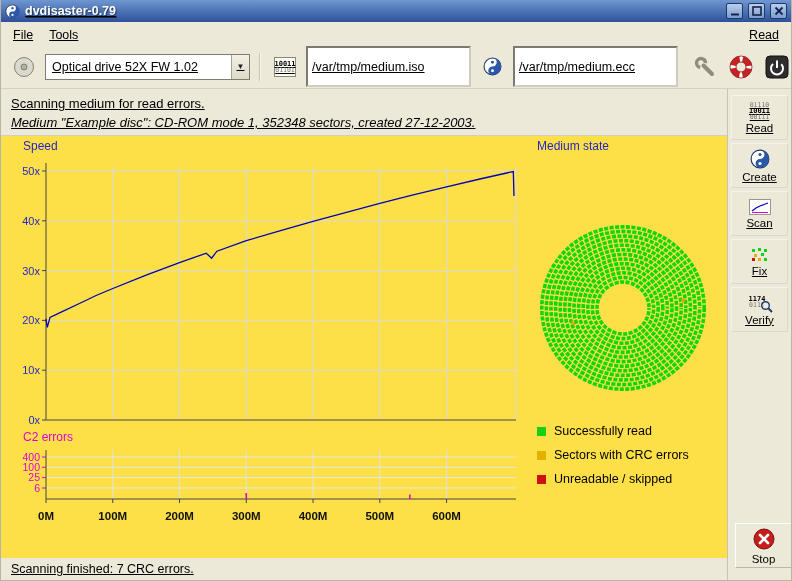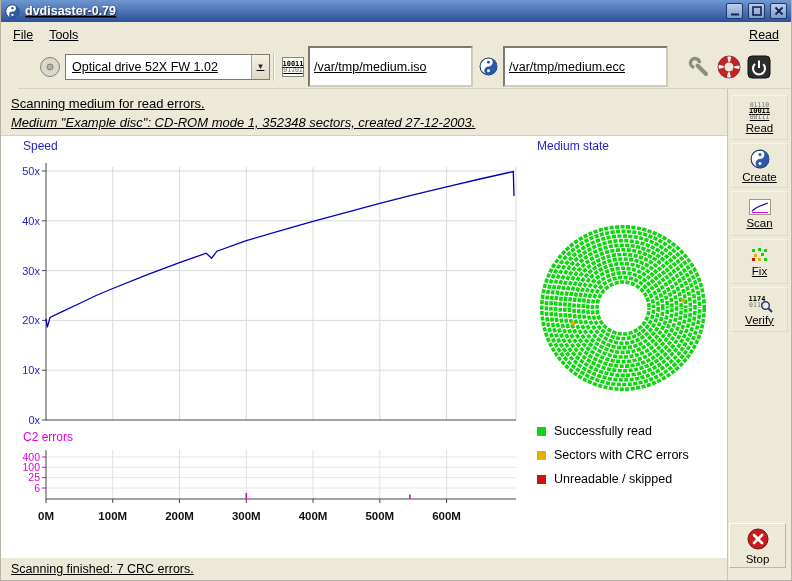--- a/index.html
+++ b/index.html
@@ -11,53 +11,53 @@
   .titlebar{height:22px;background:linear-gradient(#6f97d0,#2d519a);display:flex;align-items:center;padding:0 4px;gap:5px;flex:none;}
   .titlebar .title{color:#fff;font-weight:bold;font-size:12.5px;text-shadow:1px 1px 1px rgba(0,0,0,.55);flex:1;}
   .winbtn{width:17px;height:16px;border:1px solid #1c3a68;border-radius:2px;background:linear-gradient(#bccfeb,#7b9cce);padding:0;display:flex;align-items:center;justify-content:center;}
 
   
   .menubar{height:23px;display:flex;align-items:flex-end;padding:0 4px;font-size:12.5px;flex:none;}
   .menu-item{padding:3px 8px;}
   .menu-spacer{flex:1;}
 
   
-  .toolbar{height:44px;display:flex;align-items:center;padding:0 17px;border-bottom:1px solid #d6d2c2;flex:none;margin-left:17px;}
+  .toolbar{height:44px;display:flex;align-items:center;padding:0 8px;gap:6px;border-bottom:1px solid #d6d2c2;flex:none;}
   .tool-icon-btn{background:transparent;border:1px solid transparent;width:30px;height:32px;display:flex;align-items:center;justify-content:center;padding:0;flex:none;}
   .combo{width:205px;height:26px;border:1px solid #7f7d72;background:#fff;display:flex;align-items:center;font-size:12.5px;flex:none;}
   .combo-text{flex:1;padding:0 6px;white-space:nowrap;overflow:hidden;}
   .combo-arrow{width:18px;height:24px;background:linear-gradient(#f4f1e4,#ddd9c8);border-left:1px solid #a7a494;display:flex;align-items:center;justify-content:center;font-size:8px;color:#222;}
   .tb-sep{width:2px;height:28px;border-left:1px solid #c6c3b4;border-right:1px solid #fbf9f0;margin:0 3px;flex:none;}
   .tb-input{width:165px;height:41px;border:2px inset #cfccbc;background:#fff;font-family:"Liberation Sans",sans-serif;font-size:12.5px;padding:0 4px;flex:none;color:#000;}
   .tb-spacer{flex:1;}
   .bin-box{width:22px;height:20px;background:#fcfcf6;border:1px solid #8a887a;display:flex;flex-direction:column;align-items:center;justify-content:center;}
 
   
   .content{flex:1;display:flex;overflow:hidden;}
   .main-col{width:728px;display:flex;flex-direction:column;}
   .status-header{height:46px;padding:5px 10px 12px;font-size:13px;line-height:19px;color:#000;}
   .italic{font-style:italic;}
-  .panel{flex:1;background:#ffffff;position:relative;border-top:1px solid #d2cfc0;overflow:hidden;}
+  .panel{flex:1;background:#fde047;position:relative;border-top:1px solid #d2cfc0;overflow:hidden;}
   .bottom-status{height:22px;padding:4px 10px 0;font-size:12.5px;}
 
   .chart-title{position:absolute;font-size:12px;}
   .speed-title{left:22px;top:3px;color:#2525cc;}
   .medium-title{left:536px;top:3px;color:#2525cc;}
   .c2-title{left:22px;top:294px;color:#dd00dd;}
   #speed-svg{position:absolute;left:0;top:16px;}
   #disc-svg{position:absolute;left:530px;top:80px;}
   #c2-svg{position:absolute;left:0;top:308px;}
   .legend{position:absolute;left:536px;top:288px;display:flex;flex-direction:column;gap:10px;font-size:12.5px;}
   .legend-row{display:flex;align-items:center;gap:8px;}
   .legend-swatch{width:9px;height:9px;display:inline-block;flex:none;}
 
   
   .sidebar{width:64px;border-left:1px solid #c7c4b5;display:flex;flex-direction:column;align-items:center;padding-top:6px;gap:3px;position:relative;flex:none;}
   .side-btn{width:57px;min-height:45px;background:#ece9d8;border:1px solid #dbd8ca;border-top-color:#f6f4ea;border-left-color:#f6f4ea;display:flex;flex-direction:column;align-items:center;justify-content:center;font-size:11.5px;font-family:"Liberation Sans",sans-serif;padding:3px 0 2px;gap:2px;color:#000;}
-  .stop-btn{position:absolute;bottom:12px;left:1px;border:1px solid #bab7a8;border-top-color:#fff;border-left-color:#fff;}
+  .stop-btn{position:absolute;bottom:12px;left:7px;border:1px solid #bab7a8;border-top-color:#fff;border-left-color:#fff;}
   .bin-rows{font-family:"DejaVu Sans Mono",monospace;font-size:6.5px;line-height:6px;text-align:center;}
   .bin-rows .b1,.bin-rows .b3{color:#767468;}
   .bin-rows .b2{color:#000;font-weight:bold;font-size:7px;}
   .verify-ico{position:relative;width:26px;height:17px;}
   .verify-ico .bin-rows{position:absolute;left:2px;top:1px;}
   .verify-ico svg{position:absolute;right:0;bottom:-1px;}
 
   
   .bottombar{height:32px;border-top:1px solid #d2cfc0;display:flex;align-items:center;justify-content:flex-end;padding:0 8px;flex:none;}
   .viewlog{display:flex;align-items:center;gap:5px;font-size:12.5px;background:#ece9d8;border:1px solid #dbd8ca;border-top-color:#f6f4ea;border-left-color:#f6f4ea;padding:3px 8px;font-family:"Liberation Sans",sans-serif;}

